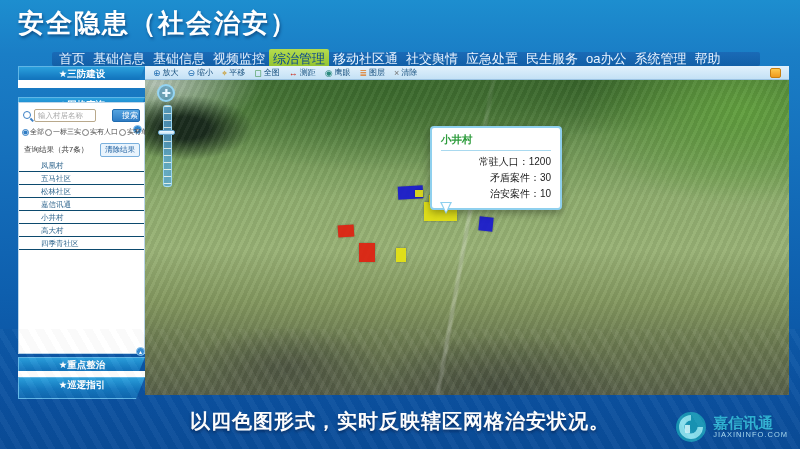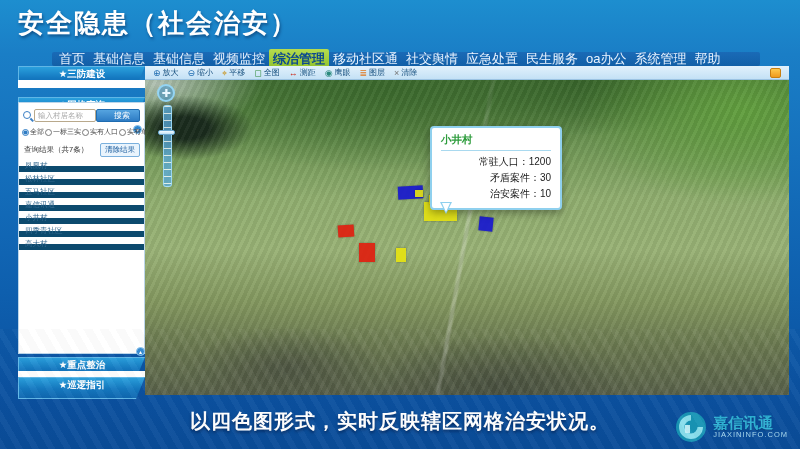--- a/index.html
+++ b/index.html
@@ -11,49 +11,49 @@
     background:repeating-linear-gradient(60deg, rgba(255,255,255,0.035) 0 6px, rgba(0,0,0,0.02) 6px 14px); }
 
   
   .page-title { position:absolute; left:18px; top:6px; font-size:26px; font-weight:bold; color:#ffffff;
     letter-spacing:2px; text-shadow:1px 2px 3px rgba(0,25,70,.5); }
 
   
   .nav { position:absolute; left:52px; top:52px; height:14px; right:40px; display:flex; align-items:center;
     background:linear-gradient(180deg,rgba(25,90,170,.55),rgba(10,60,130,.45)); border-radius:2px; padding:0 3px; }
   .nav-item { font-size:13px; color:#eaf4ff; padding:1px 4px; white-space:nowrap; cursor:pointer; border-radius:2px; }
-  .nav-item.active { background:linear-gradient(180deg,#b5dc4e,#8fc02c); color:#0d4a8e; font-weight:bold; }
+  .nav-item.active { background:linear-gradient(180deg,#b5dc4e,#8fc02c); color:#0d4a8e; font-weight:normal; }
 
   
   .sidebar { position:absolute; left:8px; top:66px; width:137px; height:329px; }
   .sb-bar { position:absolute; left:10px; right:0; height:22px; color:#fff; font-size:9.5px; font-weight:bold;
     text-align:center; line-height:14px; cursor:pointer;
     background:linear-gradient(180deg,#2aa0dd 0%,#1478c0 55%,#0f67b0 100%);
     clip-path:polygon(0 0,100% 0,calc(100% - 9px) 100%,0 100%);
     border:1px solid #5fb6e6; border-right:none; }
   .sb-step { position:absolute; left:10px; right:0; background:#ffffff; }
   .sb-panel { position:absolute; left:10px; right:0; background:#ffffff; border:1px solid #bcd6ea; }
 
   .srch-row { position:absolute; left:4px; top:5px; right:4px; height:14px; display:flex; align-items:center; }
   .mag-icon { width:8px; height:8px; border:1.5px solid #3b7fc4; border-radius:50%; position:relative; margin-right:3px; flex:0 0 auto; }
   .mag-icon::after { content:""; position:absolute; width:4px; height:1.5px; background:#3b7fc4; transform:rotate(45deg);
     left:6px; top:7px; }
   .srch-input { width:62px; height:13px; border:1px solid #b9a98c; font-size:7.5px; padding:0 3px; color:#444; border-radius:2px; }
   .srch-input::placeholder { color:#aaa; }
-  .srch-btn { margin-left:auto; width:44px; height:13px; font-size:8px; color:#fff; border:1px solid #1f6cb0; border-radius:2px;
+  .srch-btn { margin-left:auto; width:28px; height:13px; font-size:8px; color:#fff; border:1px solid #1f6cb0; border-radius:2px;
     background:linear-gradient(180deg,#55a4e0,#2e7cc4); cursor:pointer; line-height:11px;padding-left:8px; }
   .flt-row { position:absolute; left:3px; top:24px; right:2px; display:flex; align-items:center; gap:1px; }
   .flt { display:flex; align-items:center; font-size:7px; color:#444; white-space:nowrap; cursor:pointer; }
   .flt input { width:7px; height:7px; margin:0 1px 0 0; accent-color:#2f7cc4; }
   .res-row { position:absolute; left:5px; top:40px; right:4px; display:flex; align-items:center; }
   .res-label { font-size:7.5px; font-weight:normal; color:#333; }
   .clear-btn { margin-left:auto; font-size:7.5px; color:#1b5c9d; background:#e9f4fd; border:1px solid #7ab0dd; border-radius:2px;
     padding:1px 4px; cursor:pointer; }
   .vlist { position:absolute; left:0; top:56px; right:0; }
-  .vrow { height:13px; line-height:13px; padding-left:6px; font-size:7.5px; color:#33688f; border-bottom:6px solid #0c4a6e; cursor:pointer; }
+  .vrow { height:13px; line-height:13px; padding-left:22px; font-size:7.5px; color:#33688f; border-bottom:1px solid #0c4a6e; cursor:pointer; }
   .panel-toggle { position:absolute; width:9px; height:9px; border-radius:50%; background:#2f86cf; color:#fff; font-size:6px;
     line-height:9px; text-align:center; cursor:pointer; border:1px solid #8cc4ec; }
 
   
   .map { position:absolute; left:145px; top:66px; width:644px; height:329px; overflow:hidden; cursor:grab;
     background-color:#7f9c66;
     background-image:
       repeating-linear-gradient(115deg, rgba(255,255,255,0.04) 0 3px, rgba(0,0,0,0.05) 3px 7px),
       radial-gradient(95px 45px at 40px 62px, rgba(22,38,26,0.95) 25%, rgba(22,38,26,0) 72%),
       radial-gradient(150px 70px at 12px 18px, rgba(198,208,202,0.85), rgba(198,208,202,0) 70%),
@@ -152,26 +152,26 @@
         </label>
       </div>
 
       <div class="res-row">
         <span class="res-label">查询结果（共7条）</span>
         <button class="clear-btn">清除结果</button>
       </div>
 
       <div class="vlist">
         <div class="vrow">凤凰村</div>
+        <div class="vrow">五马社区</div>
         <div class="vrow">松林社区</div>
-        <div class="vrow">五马社区</div>
         <div class="vrow">嘉信讯通</div>
         <div class="vrow">小井村</div>
+        <div class="vrow">高大村</div>
         <div class="vrow">四季青社区</div>
-        <div class="vrow">高大村</div>
       </div>
     </div>
 
     <div class="panel-toggle" style="right:0; top:281px;">▴</div>
     <div class="sb-bar" style="top:291px;">★重点整治</div>
     <div class="sb-step" style="top:305px; height:6px;"></div>
     <div class="sb-bar" style="top:311px;">★巡逻指引</div>
   </div>
 
   <div class="map">

